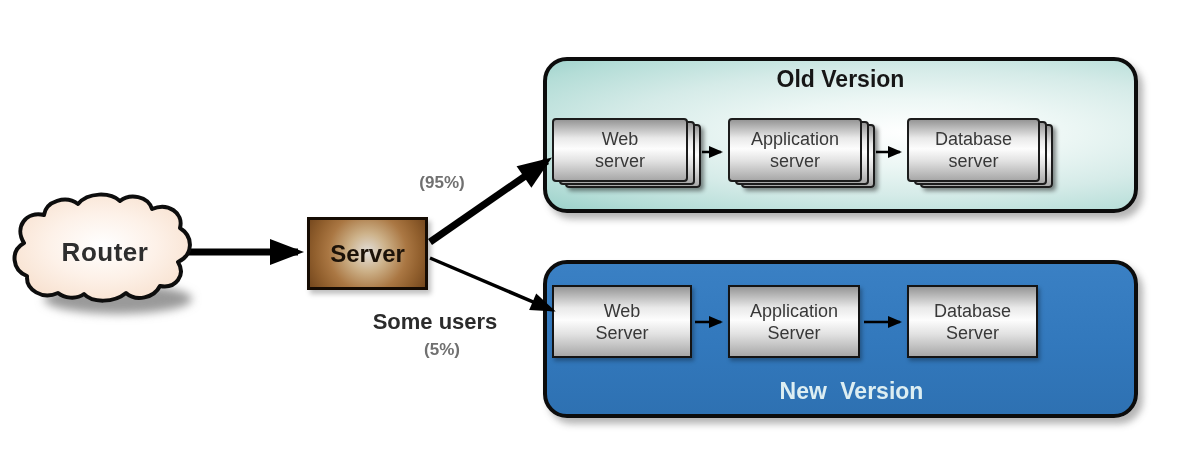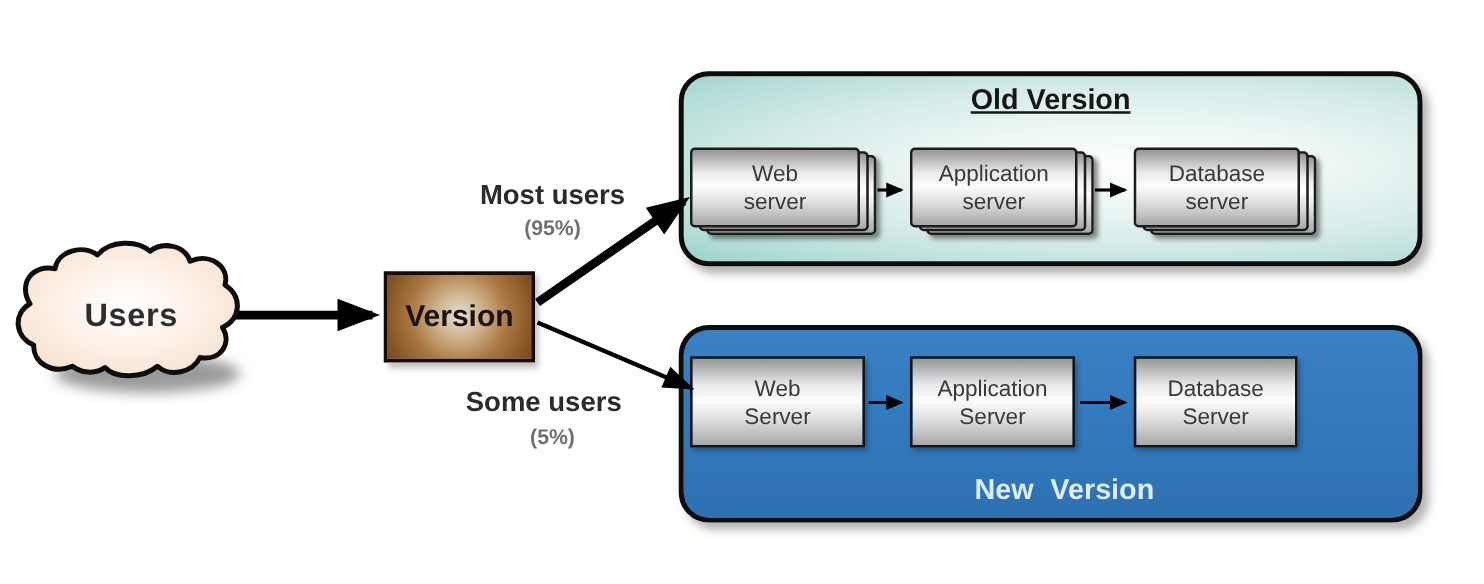--- a/index.html
+++ b/index.html
@@ -46,21 +46,21 @@
   .old-box{
     top:57px;height:156px;
     background:radial-gradient(ellipse at 62% 48%, #ffffff 0%, #edf7f5 30%, #d5ebe8 58%, #b4ddd7 85%, #9bd1ca 100%);
   }
   .new-box{
     top:260px;height:158px;
     background:linear-gradient(180deg,#3a80c4 0%,#3278bc 55%,#2e71b2 100%);
   }
   .old-title{
     position:absolute;left:0;right:0;top:5px;text-align:center;
-    font-size:23px;font-weight:bold;color:#161616;text-decoration:underline;
+    font-size:23px;font-weight:bold;color:#161616;
   }
   .new-title{
     position:absolute;left:0;right:0;bottom:9px;text-align:center;
     font-size:23px;font-weight:bold;color:#ddeef2;word-spacing:7px;padding-left:22px;
   }
   
   .srv-grad{
     background:linear-gradient(180deg,#969696 0%,#e9e9e9 30%,#fdfdfd 48%,#e2e2e2 68%,#a8a8a8 100%);
   }
   .server-stack{position:absolute;}
@@ -133,24 +133,23 @@
     <div class="server-flat srv-grad n-app">
       <span class="server-label">Application Server</span>
     </div>
     <div class="server-flat srv-grad n-db">
       <span class="server-label">Database Server</span>
     </div>
     <div class="new-title">New Version</div>
   </div>
 
   <div class="router">
-    <span class="router-label">Version</span>
+    <span class="router-label">Server</span>
   </div>
 
-  <div class="route-label label-most">Most users</div>
   <div class="route-pct pct-95">(95%)</div>
   <div class="route-label label-some">Some users</div>
   <div class="route-pct pct-5">(5%)</div>
 
   <svg class="arrow-layer" viewBox="0 0 1187 467" xmlns="http://www.w3.org/2000/svg">
     <defs>
       <radialGradient id="cloudGrad" cx="50%" cy="48%" r="62%">
         <stop offset="0%" stop-color="#ffffff"></stop>
         <stop offset="50%" stop-color="#fdf1e8"></stop>
         <stop offset="100%" stop-color="#f7dfcc"></stop>
@@ -191,15 +190,15 @@
 
     <line x1="430" y1="258" x2="552" y2="310" stroke="#000" stroke-width="3.5" marker-end="url(#midArrow)"></line>
 
     <line x1="702" y1="152" x2="721" y2="152" stroke="#000" stroke-width="2.5" marker-end="url(#smallArrow)"></line>
     <line x1="876" y1="152" x2="900" y2="152" stroke="#000" stroke-width="2.5" marker-end="url(#smallArrow)"></line>
 
     <line x1="695" y1="322" x2="721" y2="322" stroke="#000" stroke-width="2.5" marker-end="url(#smallArrow)"></line>
     <line x1="864" y1="322" x2="900" y2="322" stroke="#000" stroke-width="2.5" marker-end="url(#smallArrow)"></line>
   </svg>
 
-  <div class="cloud-label">Users</div>
+  <div class="cloud-label">Router</div>
 
 </div>
 
 </body></html>

